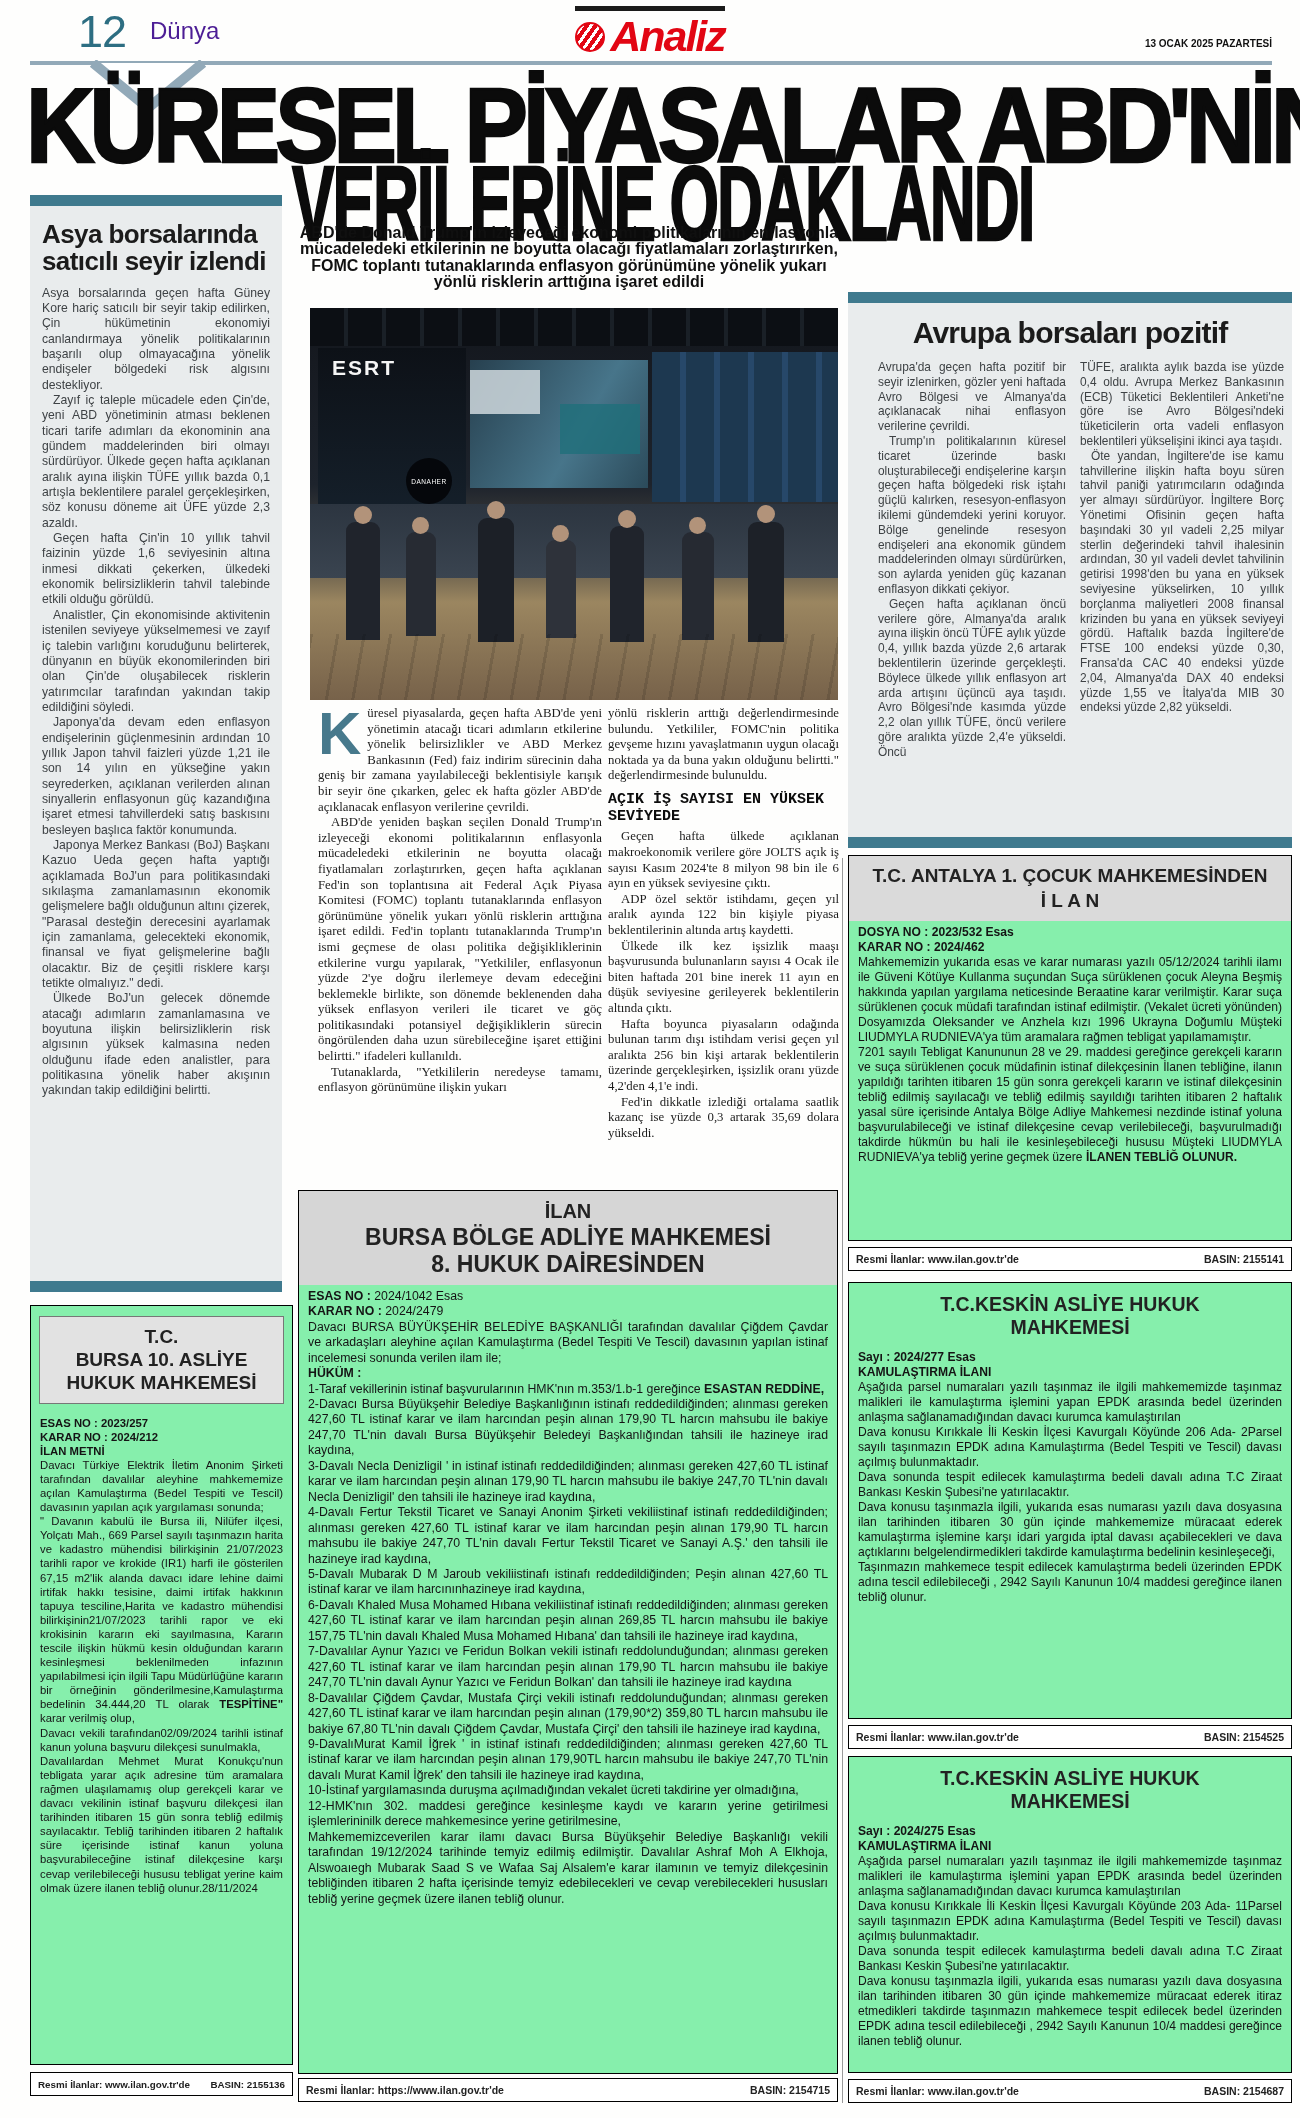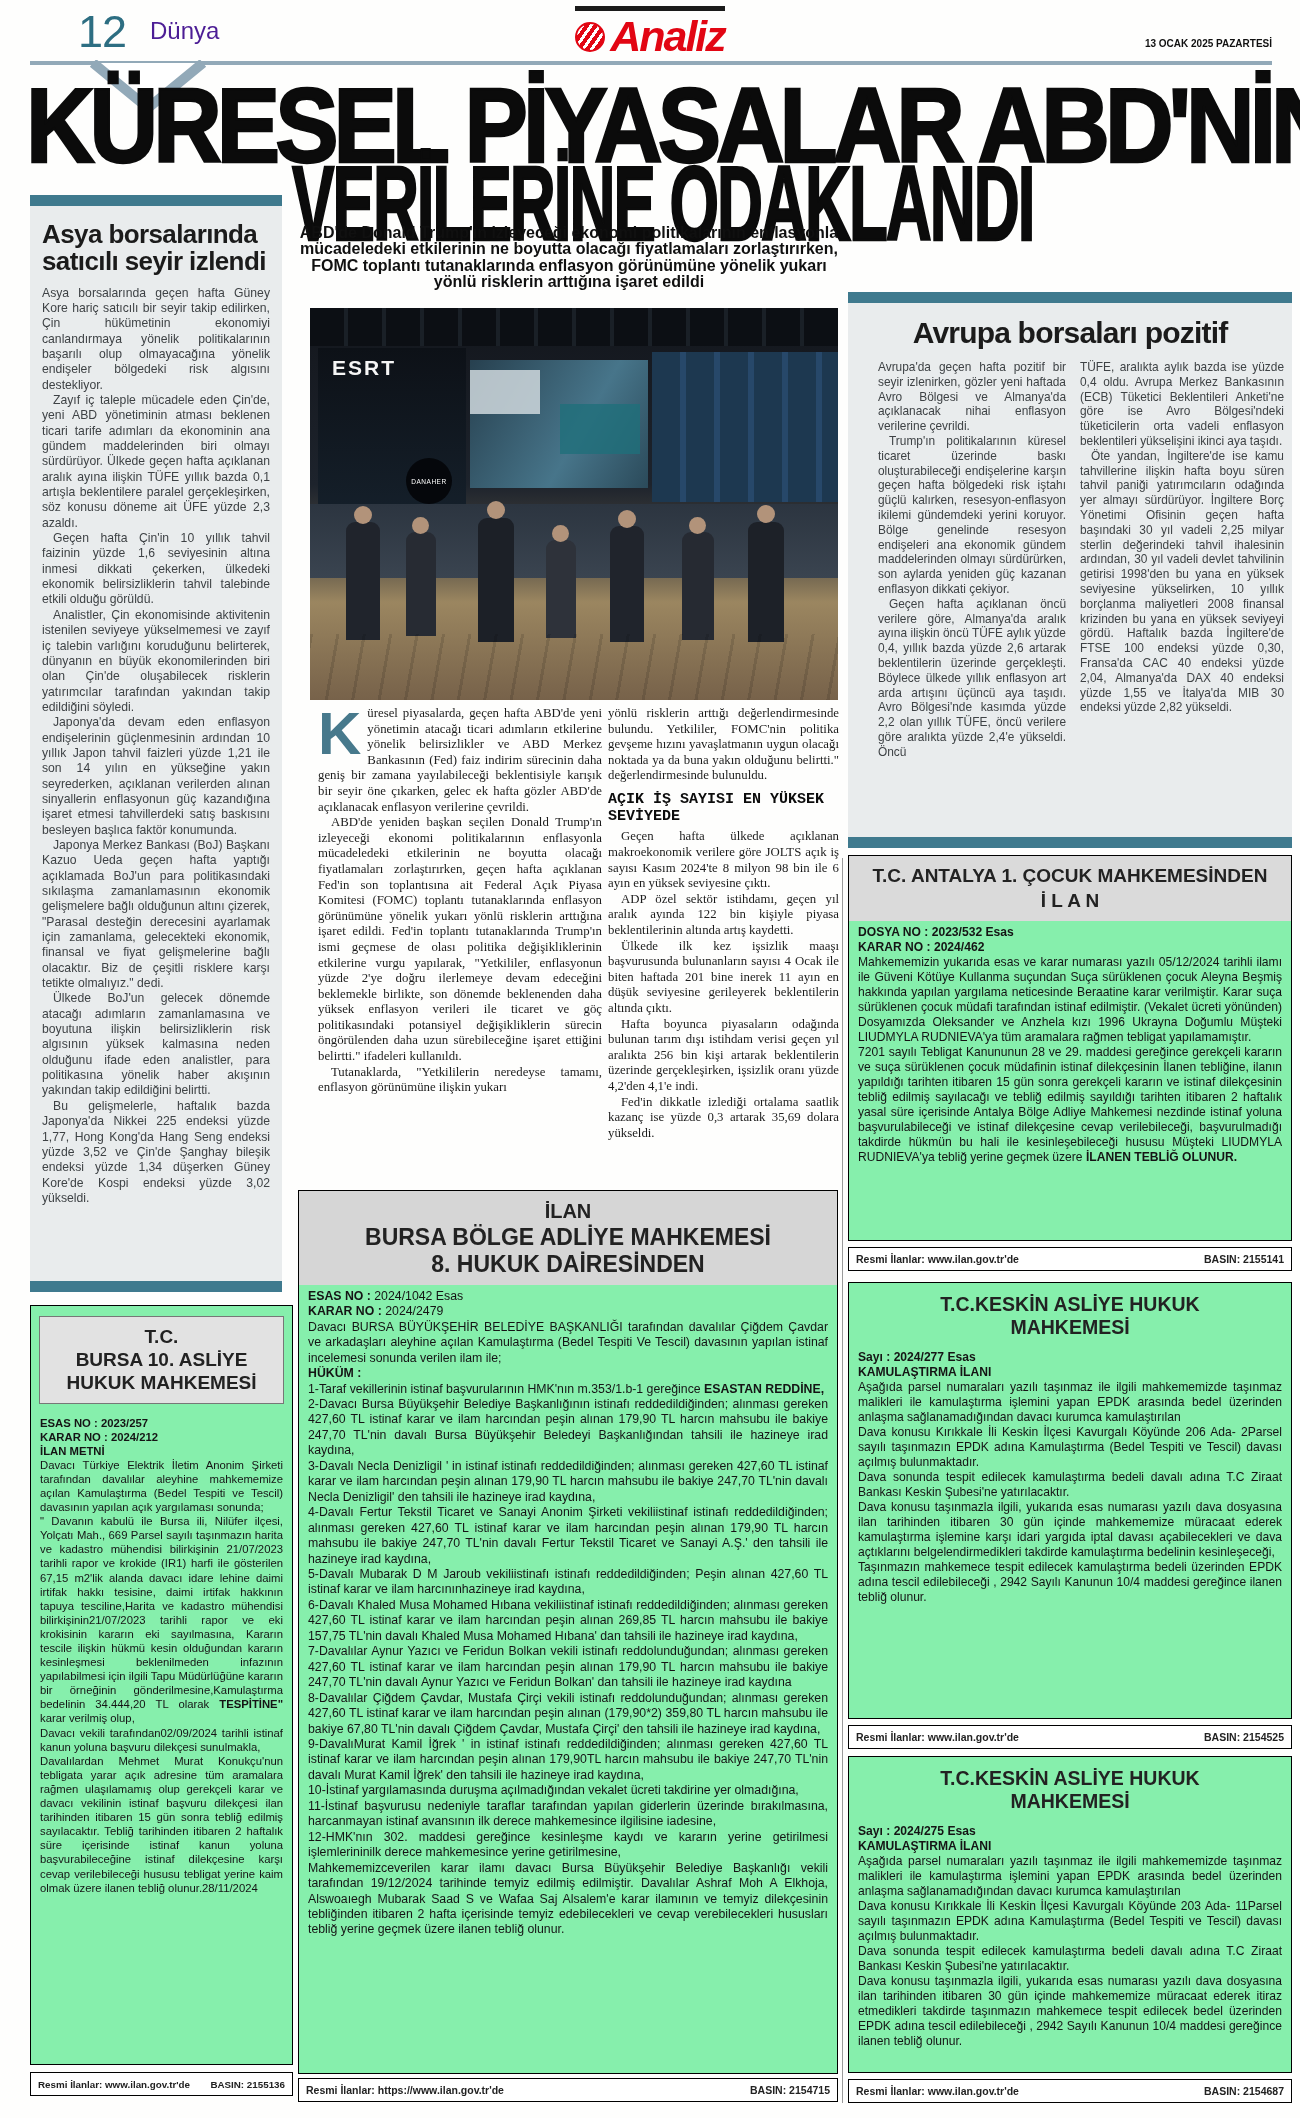--- a/index.html
+++ b/index.html
@@ -123,21 +123,20 @@
 <div class="abs graybox asia" data-name="asia-markets-box">
   <div class="asia-title" data-name="asia-box-title">Asya borsalarında satıcılı seyir izlendi</div>
   <div class="boxtext" data-name="asia-box-body">
     <p data-name="paragraph">Asya borsalarında geçen hafta Güney Kore hariç satıcılı bir seyir takip edilirken, Çin hükümetinin ekonomiyi canlandırmaya yönelik politikalarının başarılı olup olmayacağına yönelik endişeler bölgedeki risk algısını destekliyor.</p>
     <p class="ind" data-name="paragraph">Zayıf iç taleple mücadele eden Çin'de, yeni ABD yönetiminin atması beklenen ticari tarife adımları da ekonominin ana gündem maddelerinden biri olmayı sürdürüyor. Ülkede geçen hafta açıklanan aralık ayına ilişkin TÜFE yıllık bazda 0,1 artışla beklentilere paralel gerçekleşirken, söz konusu döneme ait ÜFE yüzde 2,3 azaldı.</p>
     <p class="ind" data-name="paragraph">Geçen hafta Çin'in 10 yıllık tahvil faizinin yüzde 1,6 seviyesinin altına inmesi dikkati çekerken, ülkedeki ekonomik belirsizliklerin tahvil talebinde etkili olduğu görüldü.</p>
     <p class="ind" data-name="paragraph">Analistler, Çin ekonomisinde aktivitenin istenilen seviyeye yükselmemesi ve zayıf iç talebin varlığını koruduğunu belirterek, dünyanın en büyük ekonomilerinden biri olan Çin'de oluşabilecek risklerin yatırımcılar tarafından yakından takip edildiğini söyledi.</p>
     <p class="ind" data-name="paragraph">Japonya'da devam eden enflasyon endişelerinin güçlenmesinin ardından 10 yıllık Japon tahvil faizleri yüzde 1,21 ile son 14 yılın en yükseğine yakın seyrederken, açıklanan verilerden alınan sinyallerin enflasyonun güç kazandığına işaret etmesi tahvillerdeki satış baskısını besleyen başlıca faktör konumunda.</p>
     <p class="ind" data-name="paragraph">Japonya Merkez Bankası (BoJ) Başkanı Kazuo Ueda geçen hafta yaptığı açıklamada BoJ'un para politikasındaki sıkılaşma zamanlamasının ekonomik gelişmelere bağlı olduğunun altını çizerek, "Parasal desteğin derecesini ayarlamak için zamanlama, gelecekteki ekonomik, finansal ve fiyat gelişmelerine bağlı olacaktır. Biz de çeşitli risklere karşı tetikte olmalıyız." dedi.</p>
     <p class="ind" data-name="paragraph">Ülkede BoJ'un gelecek dönemde atacağı adımların zamanlamasına ve boyutuna ilişkin belirsizliklerin risk algısının yüksek kalmasına neden olduğunu ifade eden analistler, para politikasına yönelik haber akışının yakından takip edildiğini belirtti.</p>
-    <p class="ind" data-name="paragraph">Bu gelişmelerle, haftalık bazda Japonya'da Nikkei 225 endeksi yüzde 1,77, Hong Kong'da Hang Seng endeksi yüzde 3,52 ve Çin'de Şanghay bileşik endeksi yüzde 1,34 düşerken Güney Kore'de Kospi endeksi yüzde 3,02 yükseldi.</p>
   </div>
 </div>
 
 <div class="abs lead" data-name="lead-paragraph">ABD'de Donald Trump'ın izleyeceği ekonomi politikalarının enflasyonla mücadeledeki etkilerinin ne boyutta olacağı fiyatlamaları zorlaştırırken, FOMC toplantı tutanaklarında enflasyon görünümüne yönelik yukarı yönlü risklerin arttığına işaret edildi</div>
 
 <div class="abs photo" data-name="stock-exchange-photo">
   <div class="ph-screen" style="left:0;top:0;width:528px;height:38px;background:repeating-linear-gradient(90deg,#0c0f14 0 34px,#1a2027 34px 38px);" data-name="photo-ceiling"></div>
   <div class="ph-screen" style="left:8px;top:40px;width:148px;height:172px;background:linear-gradient(#0d1117,#15202b);" data-name="photo-screen-left"></div>
   <div class="ph-screen" style="left:160px;top:52px;width:178px;height:128px;background:linear-gradient(120deg,#27404f,#47758a 60%,#2b4a5a);" data-name="photo-screen-center"></div>
   <div class="ph-screen" style="left:342px;top:44px;width:186px;height:150px;background:repeating-linear-gradient(90deg,#1d3850 0 28px,#27486a 28px 34px),linear-gradient(#16283c,#1f3a52);" data-name="photo-screen-right"></div>
@@ -254,21 +253,20 @@
     <p data-name="ruling-item"><span>1-Taraf vekillerinin istinaf başvurularının HMK'nın m.353/1.b-1 gereğince </span><b>ESASTAN REDDİNE,</b></p>
     <p data-name="ruling-item">2-Davacı Bursa Büyükşehir Belediye Başkanlığının istinafı reddedildiğinden; alınması gereken 427,60 TL istinaf karar ve ilam harcından peşin alınan 179,90 TL harcın mahsubu ile bakiye 247,70 TL'nin davalı Bursa Büyükşehir Beledeyi Başkanlığından tahsili ile hazineye irad kaydına,</p>
     <p data-name="ruling-item">3-Davalı Necla Denizligil ' in istinaf istinafı reddedildiğinden; alınması gereken 427,60 TL istinaf karar ve ilam harcından peşin alınan 179,90 TL harcın mahsubu ile bakiye 247,70 TL'nin davalı Necla Denizligil' den tahsili ile hazineye irad kaydına,</p>
     <p data-name="ruling-item">4-Davalı Fertur Tekstil Ticaret ve Sanayi Anonim Şirketi vekiliistinaf istinafı reddedildiğinden; alınması gereken 427,60 TL istinaf karar ve ilam harcından peşin alınan 179,90 TL harcın mahsubu ile bakiye 247,70 TL'nin davalı Fertur Tekstil Ticaret ve Sanayi A.Ş.' den tahsili ile hazineye irad kaydına,</p>
     <p data-name="ruling-item">5-Davalı Mubarak D M Jaroub vekiliistinafı istinafı reddedildiğinden; Peşin alınan 427,60 TL istinaf karar ve ilam harcınınhazineye irad kaydına,</p>
     <p data-name="ruling-item">6-Davalı Khaled Musa Mohamed Hıbana vekiliistinaf istinafı reddedildiğinden; alınması gereken 427,60 TL istinaf karar ve ilam harcından peşin alınan 269,85 TL harcın mahsubu ile bakiye 157,75 TL'nin davalı Khaled Musa Mohamed Hıbana' dan tahsili ile hazineye irad kaydına,</p>
     <p data-name="ruling-item">7-Davalılar Aynur Yazıcı ve Feridun Bolkan vekili istinafı reddolunduğundan; alınması gereken 427,60 TL istinaf karar ve ilam harcından peşin alınan 179,90 TL harcın mahsubu ile bakiye 247,70 TL'nin davalı Aynur Yazıcı ve Feridun Bolkan' dan tahsili ile hazineye irad kaydına</p>
     <p data-name="ruling-item">8-Davalılar Çiğdem Çavdar, Mustafa Çirçi vekili istinafı reddolunduğundan; alınması gereken 427,60 TL istinaf karar ve ilam harcından peşin alınan (179,90*2) 359,80 TL harcın mahsubu ile bakiye 67,80 TL'nin davalı Çiğdem Çavdar, Mustafa Çirçi' den tahsili ile hazineye irad kaydına,</p>
     <p data-name="ruling-item">9-DavalıMurat Kamil İğrek ' in istinaf istinafı reddedildiğinden; alınması gereken 427,60 TL istinaf karar ve ilam harcından peşin alınan 179,90TL harcın mahsubu ile bakiye 247,70 TL'nin davalı Murat Kamil İğrek' den tahsili ile hazineye irad kaydına,</p>
     <p data-name="ruling-item">10-İstinaf yargılamasında duruşma açılmadığından vekalet ücreti takdirine yer olmadığına,</p>
-    <p data-name="ruling-item">11-İstinaf başvurusu nedeniyle taraflar tarafından yapılan giderlerin üzerinde bırakılmasına, harcanmayan istinaf avansının ilk derece mahkemesince ilgilisine iadesine,</p>
     <p data-name="ruling-item">12-HMK'nın 302. maddesi gereğince kesinleşme kaydı ve kararın yerine getirilmesi işlemlerininilk derece mahkemesince yerine getirilmesine,</p>
     <p data-name="paragraph">Mahkememizceverilen karar ilamı davacı Bursa Büyükşehir Belediye Başkanlığı vekili tarafından 19/12/2024 tarihinde temyiz edilmiş edilmiştir. Davalılar Ashraf Moh A Elkhoja, Alswoaıegh Mubarak Saad S ve Wafaa Saj Alsalem'e karar ilamının ve temyiz dilekçesinin tebliğinden itibaren 2 hafta içerisinde temyiz edebilecekleri ve cevap verebilecekleri hususları tebliğ yerine geçmek üzere ilanen tebliğ olunur.</p>
   </div>
 </div>
 <div class="footer-bar f-bolge" data-name="official-notice-footer">
   <span>Resmi İlanlar: https://www.ilan.gov.tr'de</span>
     <span>BASIN: 2154715</span>
 </div>
 
 <div class="notice keskin1" data-name="notice-keskin-court-277">

